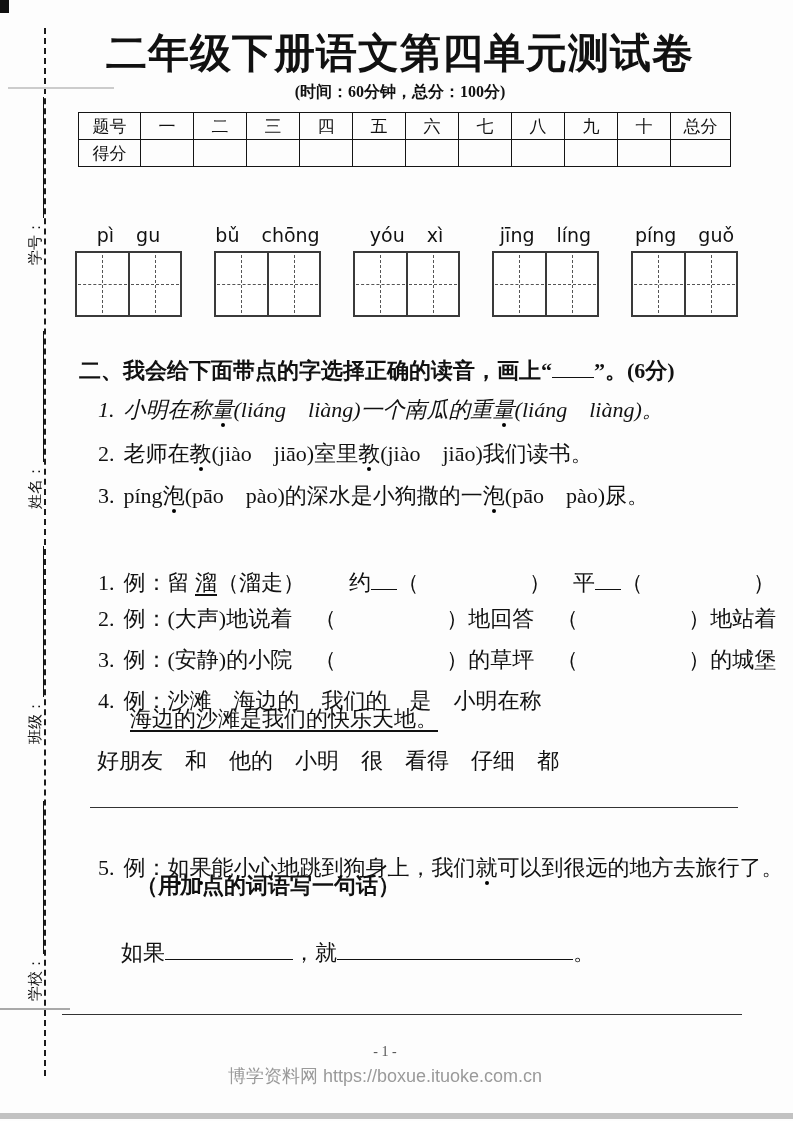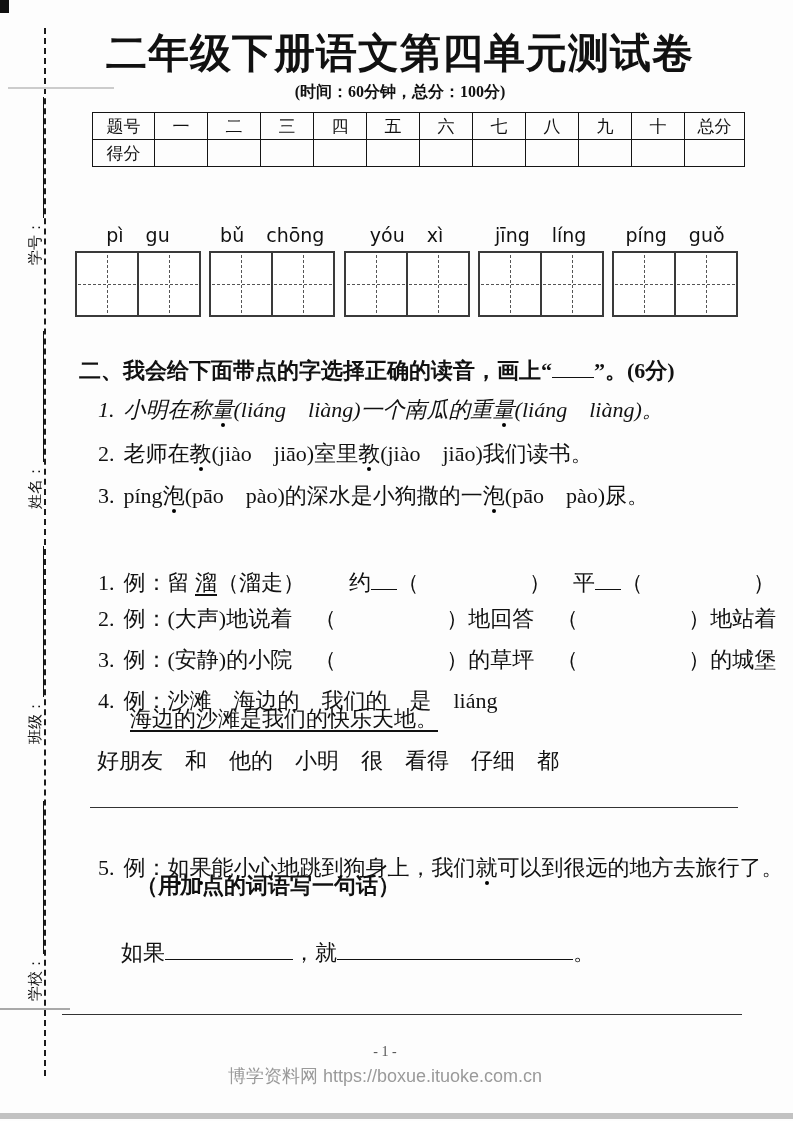--- a/index.html
+++ b/index.html
@@ -15,25 +15,25 @@
   .bottom-strip{position:absolute;left:0;top:1113px;width:793px;height:6px;background:#c2c2c2;}
   .side-group{position:absolute;height:24px;transform:rotate(-90deg);display:flex;align-items:flex-end;}
   .side-label{font-size:15px;line-height:17px;white-space:pre;}
   .side-blank{flex:1;border-bottom:1.6px solid #111;height:4px;margin-left:2px;}
   
   .title{position:absolute;left:50px;top:26px;width:700px;margin:0;text-align:center;
          font-size:41px;font-weight:bold;letter-spacing:1px;}
   .subtitle{position:absolute;left:50px;top:82px;width:700px;text-align:center;
             font-size:16px;font-weight:bold;}
   
-  .score-table{position:absolute;left:92px;top:112px;border-collapse:collapse;table-layout:fixed;border-radius:24px;}
+  .score-table{position:absolute;left:78px;top:112px;border-collapse:collapse;table-layout:fixed;border-radius:24px;}
   .score-table td{border:1.8px solid #151515;height:26px;text-align:center;font-size:17px;padding:0;}
   
   .py-row{position:absolute;left:75px;top:224px;width:663px;display:flex;justify-content:space-between;}
-  .py-group{width:126px;}
+  .py-group{width:107px;}
   .py-labels{display:flex;justify-content:center;gap:22px;height:27px;
              font-family:"DejaVu Sans","Liberation Sans",sans-serif;font-size:19px;}
   .box-pair{display:flex;height:62px;border:2px solid #3a3a3a;background:#fff;}
   .wcell{flex:1;position:relative;}
   .wcell.first{border-right:2px solid #3a3a3a;}
   .wcell::before{content:"";position:absolute;left:50%;top:2px;bottom:2px;border-left:1.5px dashed #555;}
   .wcell::after{content:"";position:absolute;top:50%;left:1px;right:1px;border-top:1.5px dashed #555;}
   
   .line{position:absolute;font-size:22px;white-space:pre;line-height:24px;}
   .bold{font-weight:bold;}
@@ -200,21 +200,21 @@
     <span class="num">1.</span><span>例：留 </span><span class="ul">溜</span><span>（溜走）　　约</span><span class="blank w26"></span><span>（　　　　　）　平</span><span class="blank w26"></span><span>（　　　　　）</span>
   </div>
   <div class="line" style="left:76px;top:583px;">
     <span class="num">2.</span><span>例：(大声)地说着　（　　　　　）地回答　（　　　　　）地站着</span>
   </div>
   <div class="line" style="left:76px;top:624px;">
     <span class="num">3.</span><span>例：(安静)的小院　（　　　　　）的草坪　（　　　　　）的城堡</span>
   </div>
 
   <div class="line" style="left:76px;top:665px;">
-    <span class="num">4.</span><span>例：沙滩　海边的　我们的　是　liáng</span>
+    <span class="num">4.</span><span>例：沙滩　海边的　我们的　是　小明在称</span>
   </div>
   <div class="line ul" style="left:130px;top:707px;">海边的沙滩是我们的快乐天地。</div>
   <div class="line" style="left:97px;top:749px;">好朋友　和　他的　小明　很　看得　仔细　都</div>
   <div class="answer-line" style="left:90px;top:807px;width:648px;"></div>
 
   <div class="line" style="left:76px;top:832px;">
     <span class="num">5.</span><span>例：</span><span class="dt">如</span><span class="dt">果</span><span>能小心地跳到狗身上，我们</span><span class="dt">就</span><span>可以到很远的地方去旅行了。</span>
   </div>
   <div class="line bold" style="left:136px;top:874px;">（用加点的词语写一句话）</div>
   <div class="line" style="left:99px;top:913px;">

